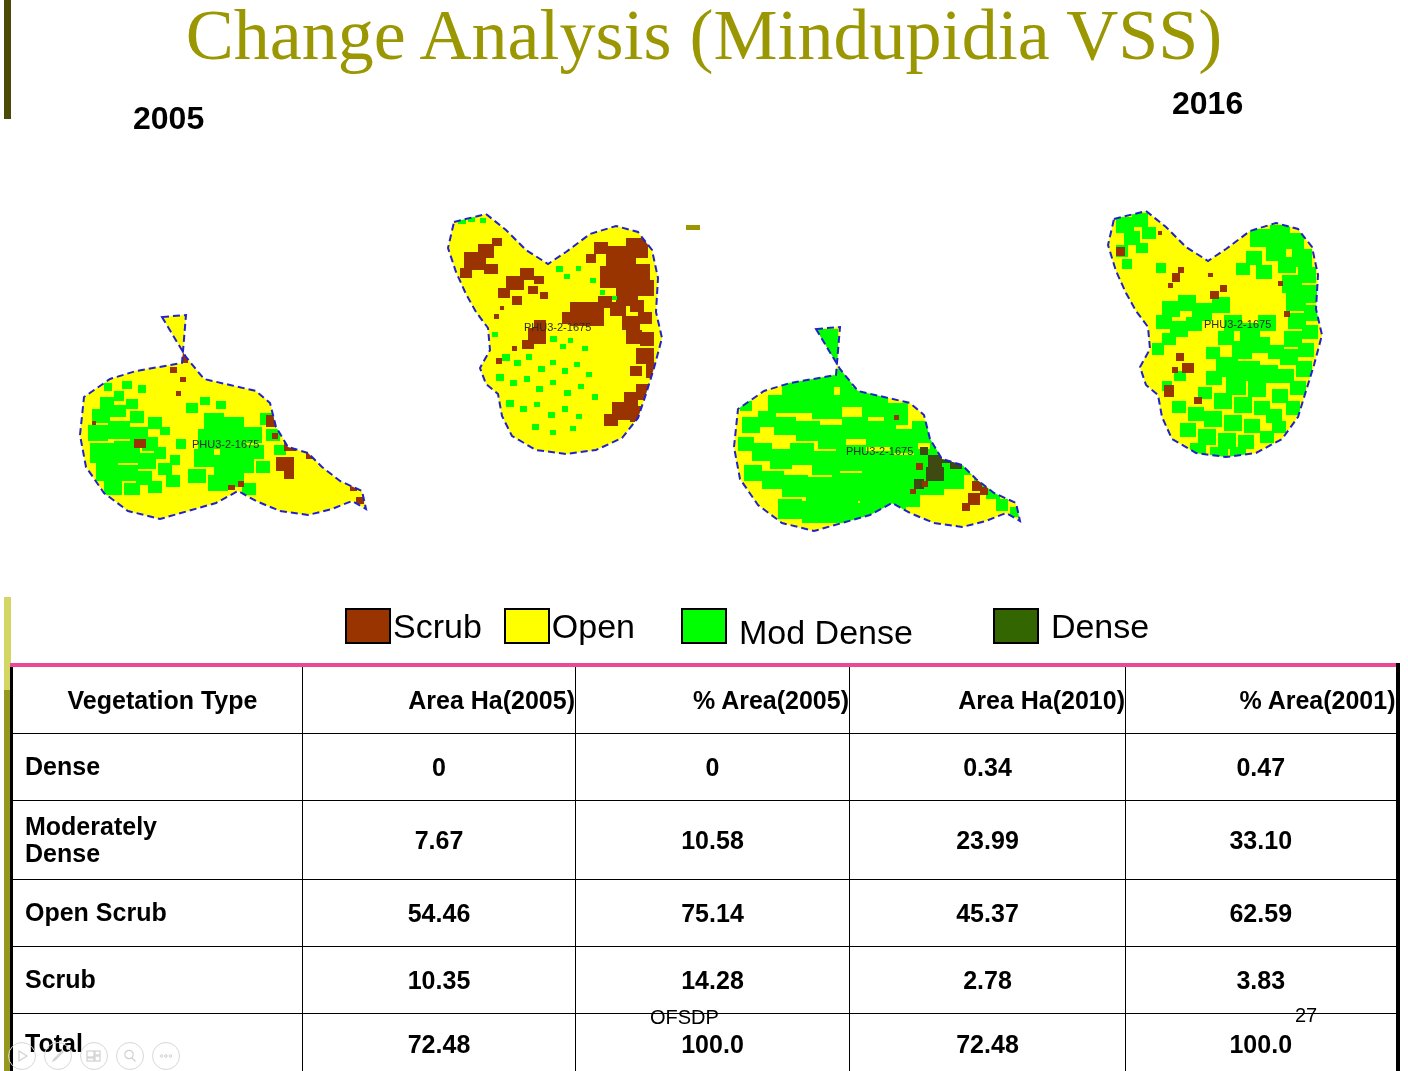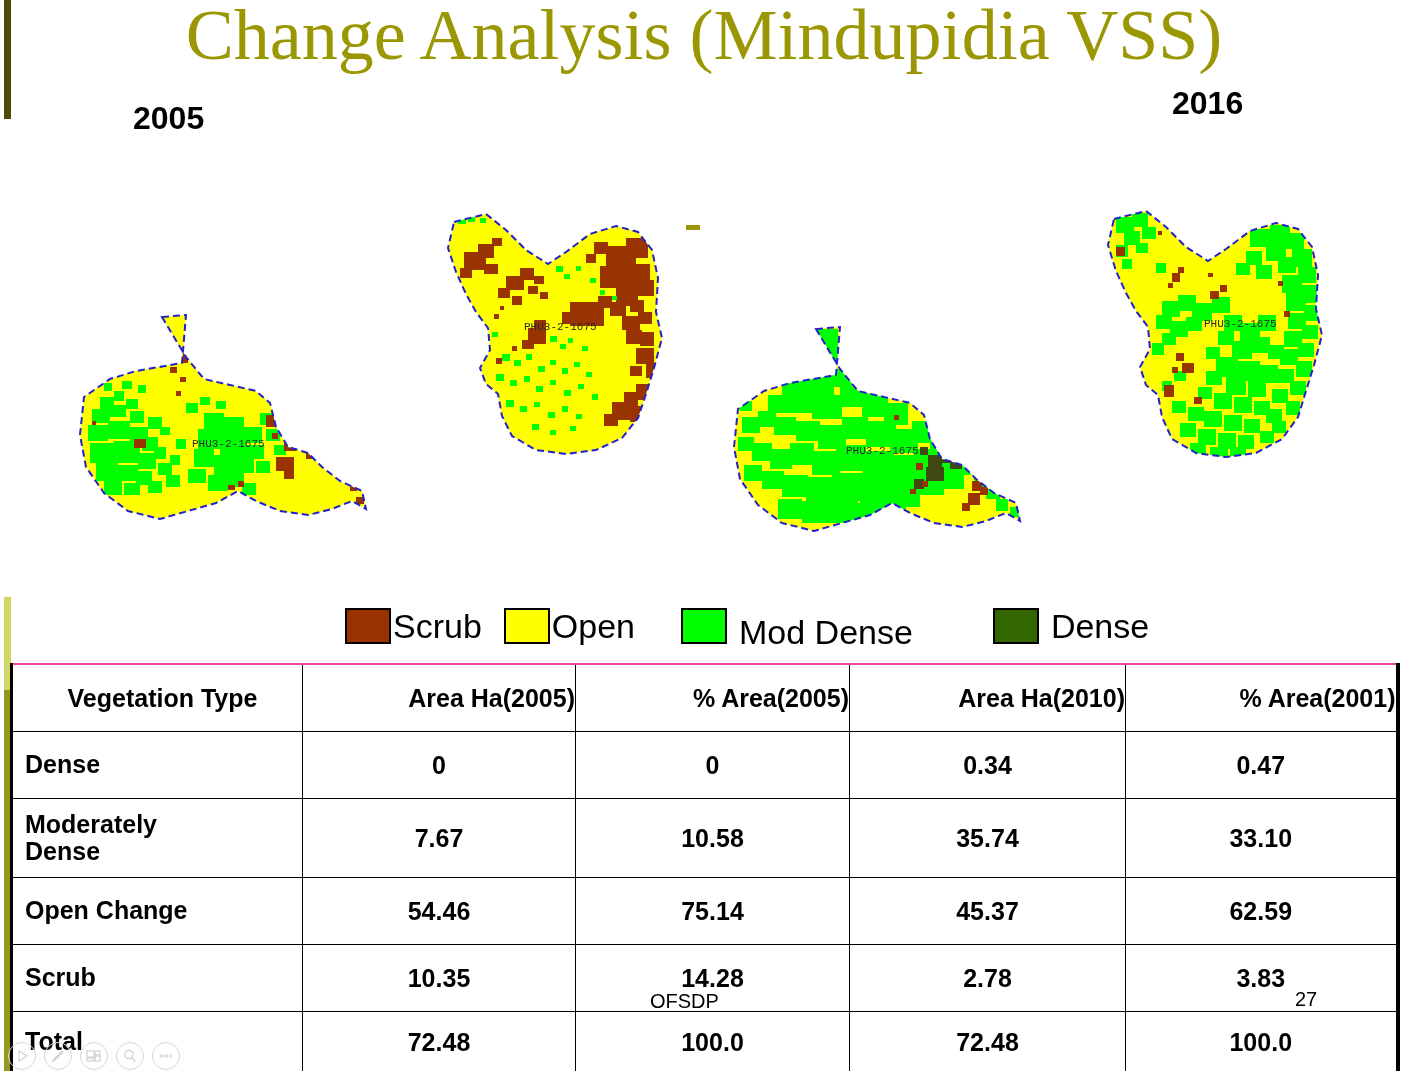--- a/index.html
+++ b/index.html
@@ -62,21 +62,21 @@
     background: #9a9703;
   }
 
   
   .map {
     position: absolute;
   }
   .map svg { display: block; }
   .map-code {
     position: absolute;
-    font-family: Liberation Mono, monospace;
+    font-family: Liberation Sans, sans-serif;
     font-size: 11px;
     color: #2b2b2b;
     white-space: nowrap;
   }
 
   
   #legend {
     position: absolute;
     left: 345px; top: 603px;
     display: flex;
@@ -111,21 +111,21 @@
   #veg-table td, #veg-table th {
     border: 1px solid #000000;
     font-family: "Liberation Sans", sans-serif;
     font-weight: bold;
     font-size: 25px;
     color: #000000;
     padding: 0;
     vertical-align: middle;
   }
   #veg-table thead th {
-    border-top: 2px solid #ec4899;
+    border-top: 4px solid #ec4899;
     height: 66px;
   }
   #veg-table thead th.col-label {
     text-align: center;
     padding-left: 10px;
   }
   #veg-table thead th.col-num {
     text-align: right;
   }
   #veg-table tbody td.cell-label {
@@ -142,20 +142,21 @@
   #veg-table tr:last-child td { border-bottom: 4px solid #000000; }
   #veg-table th:last-child, #veg-table td:last-child { border-right: 4px solid #000000; }
   #veg-table th:first-child, #veg-table td:first-child { border-left: 3px solid #000000; }
 
   
   .footer-text {
     position: absolute;
     font-family: "Liberation Sans", sans-serif;
     font-size: 20px;
     color: #000000;
+    margin-top: 16px;
   }
   #footer-org { left: 650px; top: 990px; }
   #footer-page { left: 1295px; top: 988px; }
 
   
   #pres-toolbar {
     position: absolute;
     left: 8px; top: 1042px;
     display: flex;
     align-items: center;
@@ -635,25 +636,25 @@
       <td class="cell-num">0</td>
       <td class="cell-num">0</td>
       <td class="cell-num">0.34</td>
       <td class="cell-num">0.47</td>
     </tr>
     <tr class="row-tall">
       <td class="cell-label" style="white-space:pre-line;">Moderately
 Dense</td>
       <td class="cell-num">7.67</td>
       <td class="cell-num">10.58</td>
-      <td class="cell-num">35.74</td>
+      <td class="cell-num">23.99</td>
       <td class="cell-num">33.10</td>
     </tr>
     <tr class="row-normal">
-      <td class="cell-label">Open Change</td>
+      <td class="cell-label">Open Scrub</td>
       <td class="cell-num">54.46</td>
       <td class="cell-num">75.14</td>
       <td class="cell-num">45.37</td>
       <td class="cell-num">62.59</td>
     </tr>
     <tr class="row-normal">
       <td class="cell-label">Scrub</td>
       <td class="cell-num">10.35</td>
       <td class="cell-num">14.28</td>
       <td class="cell-num">2.78</td>

